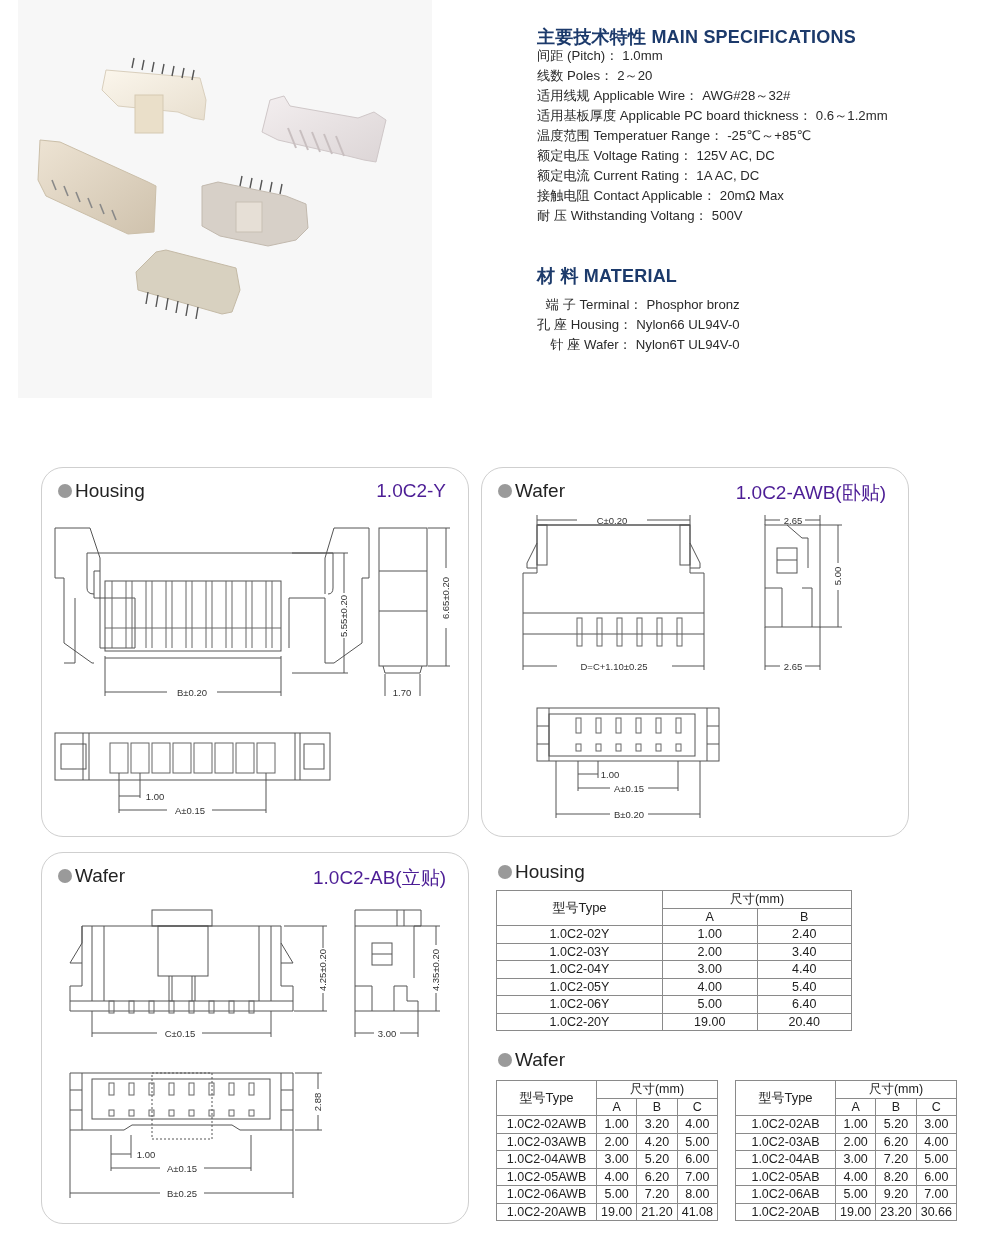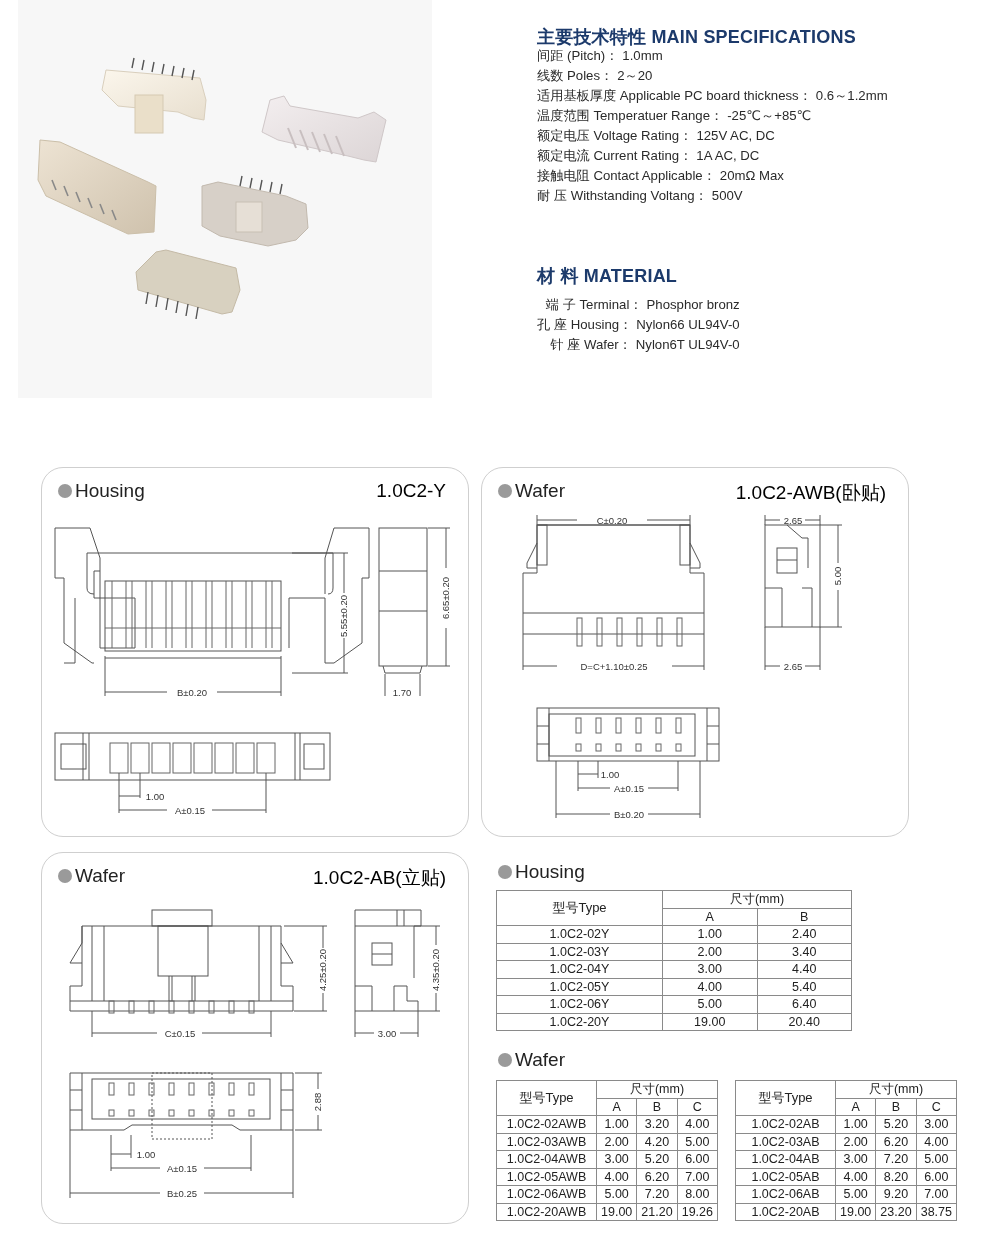--- a/index.html
+++ b/index.html
@@ -12,21 +12,21 @@
   
   .spec-h { position: absolute; left: 537px; font-weight: bold; color: #1c3a6b; font-size: 18px; letter-spacing: 0.2px; }
   .spec-list { position: absolute; left: 537px; font-size: 13.2px; color: #2a2a2a; }
   .spec-list .row { height: 20px; line-height: 20px; white-space: nowrap; }
   .spec-list .val { margin-left: 4px; }
 
   
   .panel { position: absolute; border: 1.5px solid #cfcfcf; border-radius: 22px; background: #fff; }
   .panel-title { position: absolute; left: 16px; top: 12px; font-size: 19px; color: #222; display: flex; align-items: center; }
   .dot { display: inline-block; width: 14px; height: 14px; border-radius: 50%; background: #9a9a9a; margin-right: 3px; }
-  .panel-model { position: absolute; right: 22px; top: 12px; font-size: 19px; color: #000000; }
+  .panel-model { position: absolute; right: 22px; top: 12px; font-size: 19px; color: #4c1d95; }
   .panel svg { position: absolute; left: 0; top: 0; }
 
   .sec-title { position: absolute; font-size: 19px; color: #222; display: flex; align-items: center; }
 
   table.dim { position: absolute; border-collapse: collapse; font-size: 12.5px; color: #222; }
   table.dim td, table.dim th { border: 1px solid #8a8a8a; text-align: center; font-weight: normal; height: 17.5px; line-height: 16px; padding: 0 2px; white-space: nowrap; }
   table.dim th.type { font-size: 13px; margin-top: 16px; }
   svg text { font-family: "Liberation Sans", "DejaVu Sans", sans-serif; fill: #333; }
 </style>
 </head>
@@ -109,20 +109,21 @@
           <line x1="180" y1="307" x2="178" y2="319"></line>
       </g>
     </g>
   </svg>
 </div>
 
 <div class="spec-h" style="top:25px;">主要技术特性  MAIN SPECIFICATIONS</div>
 <div class="spec-list" style="top:46px;">
   <div class="row"><span>间距 (Pitch)：</span><span class="val">1.0mm</span></div>
   <div class="row"><span>线数 Poles：</span><span class="val">2～20</span></div>
+  <div class="row"><span>适用线规 Applicable Wire：</span><span class="val">AWG#28～32#</span></div>
   <div class="row"><span>适用基板厚度 Applicable PC board thickness：</span><span class="val">0.6～1.2mm</span></div>
   <div class="row"><span>温度范围 Temperatuer Range：</span><span class="val">-25℃～+85℃</span></div>
   <div class="row"><span>额定电压 Voltage Rating：</span><span class="val">125V AC, DC</span></div>
   <div class="row"><span>额定电流 Current Rating：</span><span class="val">1A AC, DC</span></div>
   <div class="row"><span>接触电阻 Contact Applicable：</span><span class="val">20mΩ  Max</span></div>
   <div class="row"><span>耐    压 Withstanding Voltang：</span><span class="val">500V</span></div>
 </div>
 
 <div class="spec-h" style="top:264px;">材    料  MATERIAL</div>
 <div class="spec-list" style="top:295px;text-align:right;">
@@ -501,21 +502,21 @@
       <tr>
         <td>1.0C2-06AWB</td>
         <td>5.00</td>
         <td>7.20</td>
         <td>8.00</td>
       </tr>
       <tr>
         <td>1.0C2-20AWB</td>
         <td>19.00</td>
         <td>21.20</td>
-        <td>19.26</td>
+        <td>41.08</td>
       </tr>
     </tbody>
 </table>
 
 <table class="dim" style="left:735px; top:1080px; width:222px;">
   <thead>
     <tr>
       <th class="type" rowspan="2" style="width:100px;">型号Type</th>
       <th colspan="3">尺寸(mm)</th>
     </tr>
@@ -553,16 +554,16 @@
       <tr>
         <td>1.0C2-06AB</td>
         <td>5.00</td>
         <td>9.20</td>
         <td>7.00</td>
       </tr>
       <tr>
         <td>1.0C2-20AB</td>
         <td>19.00</td>
         <td>23.20</td>
-        <td>38.75</td>
+        <td>30.66</td>
       </tr>
     </tbody>
 </table>
 
 </body></html>

